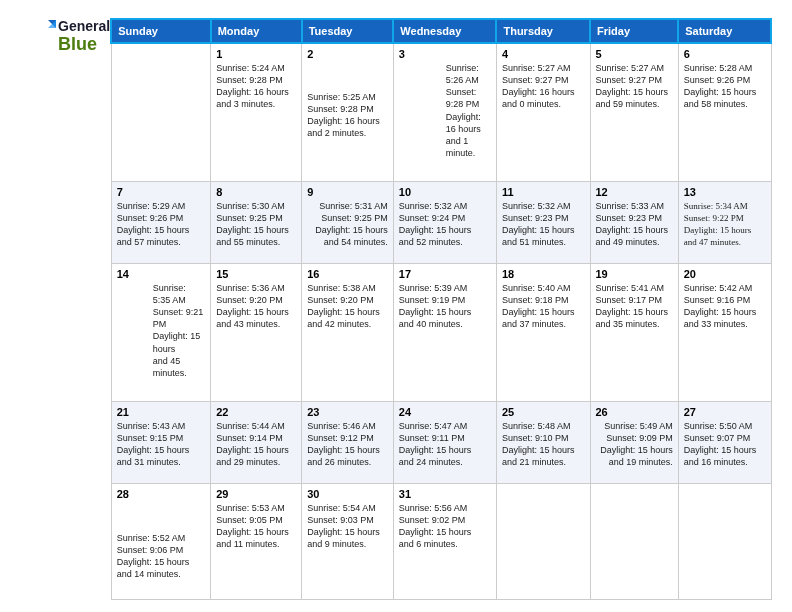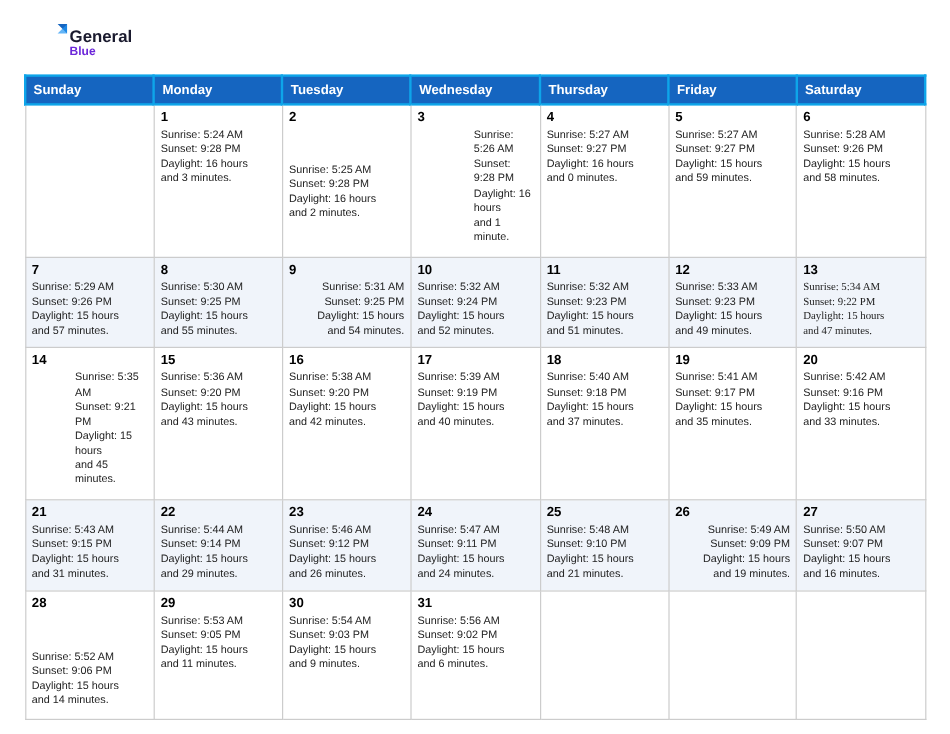--- a/index.html
+++ b/index.html
@@ -8,21 +8,21 @@
       height: 612px;
       font-family: Arial, sans-serif;
       background: #fff;
       overflow: hidden;
     }
     .page {
       width: 792px;
       height: 612px;
       padding: 18px 20px 12px 20px;
       display: flex;
-      flex-direction: column;
+      flex-direction: row;
     }
     .header {
       display: flex;
       align-items: flex-start;
       justify-content: space-between;
       margin-bottom: 8px;
     }
     .logo {
       display: flex;
       align-items: center;
@@ -95,21 +95,21 @@
     <div class="logo">
     <div style="display:flex;align-items:center;gap:2px;">
       <div style="position:relative;width:36px;height:36px;">
         <svg viewBox="0 0 36 36" width="36" height="36">
           <polygon points="28,2 36,2 36,10" fill="#1565c0"></polygon>
           <polygon points="36,2 36,10 28,10" fill="#2196f3" opacity="0.7"></polygon>
         </svg>
       </div>
       <div>
         <div style="font-size:14px;font-weight:bold;color:#1a1a2e;line-height:1.15;">General</div>
-        <div style="font-size:10px;font-weight:bold;color:#6d28d9;line-height:1.15;">Blue</div>
+        <div style="font-size:18px;font-weight:bold;color:#4d7c0f;line-height:1.15;">Blue</div>
       </div>
     </div>
   </div>
     <div class="title-block">
       <div class="month-title"></div>
       <div class="location"></div>
     </div>
   </div>
 
   <table class="calendar">

